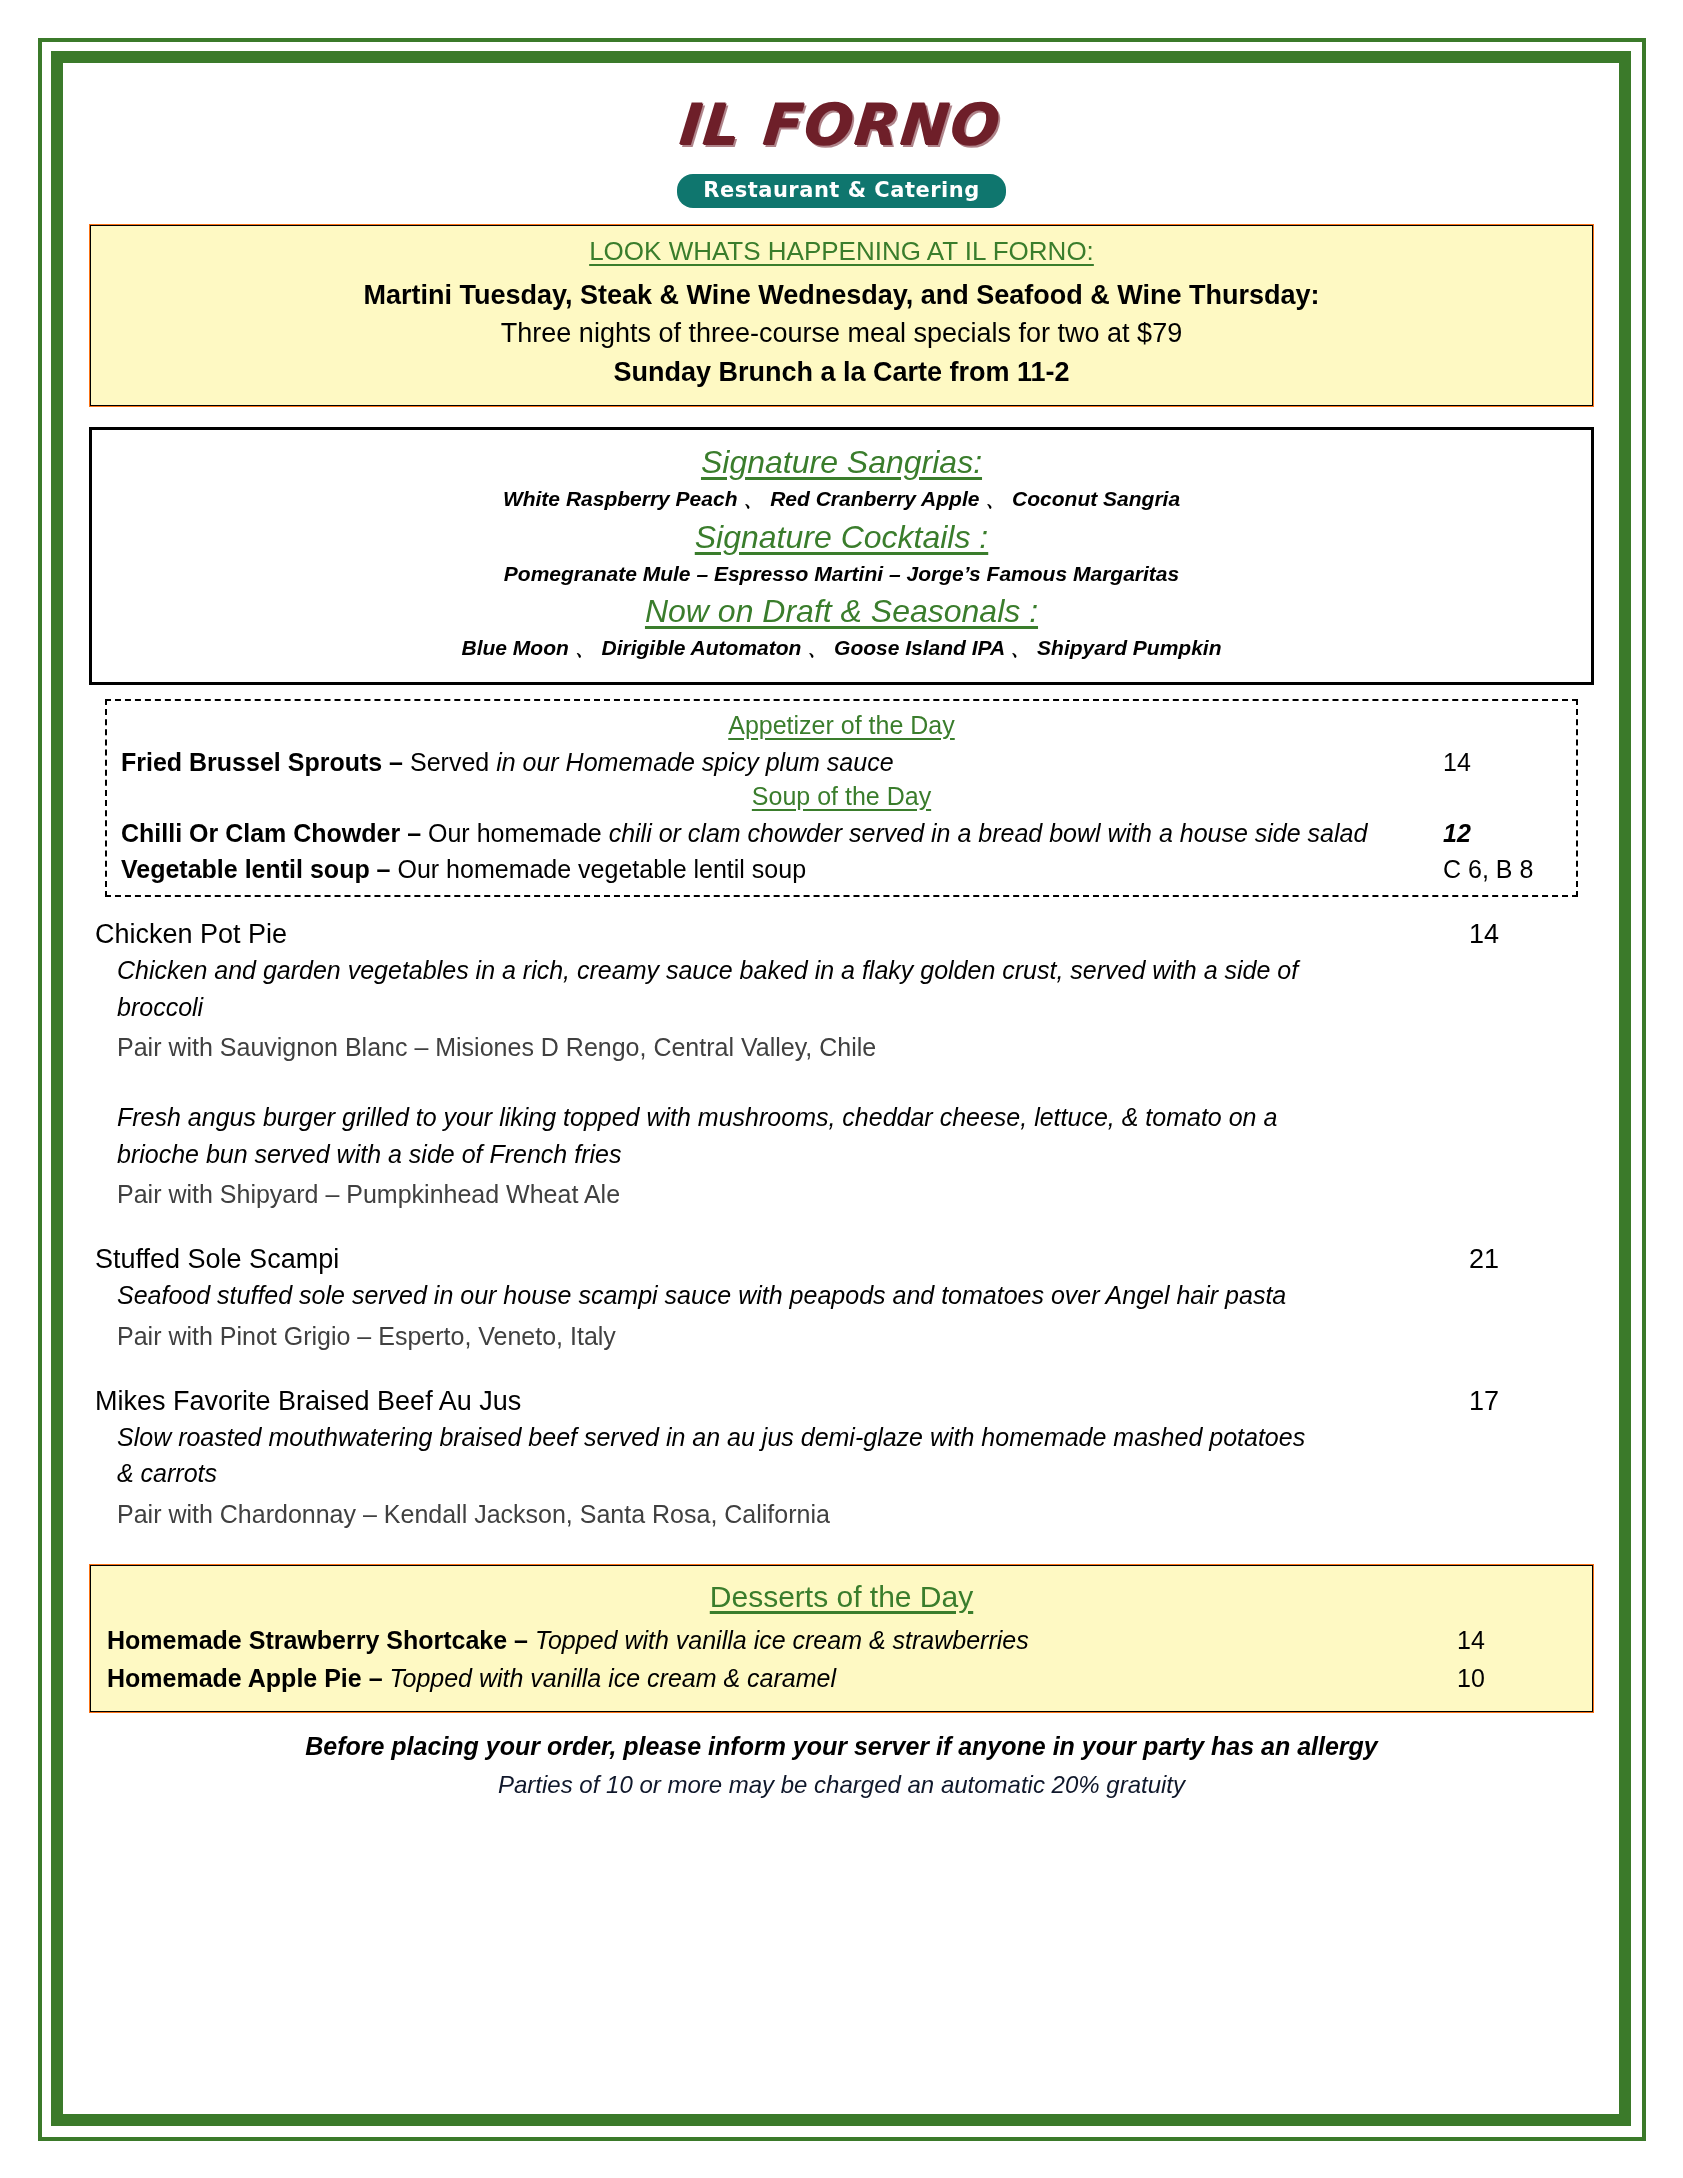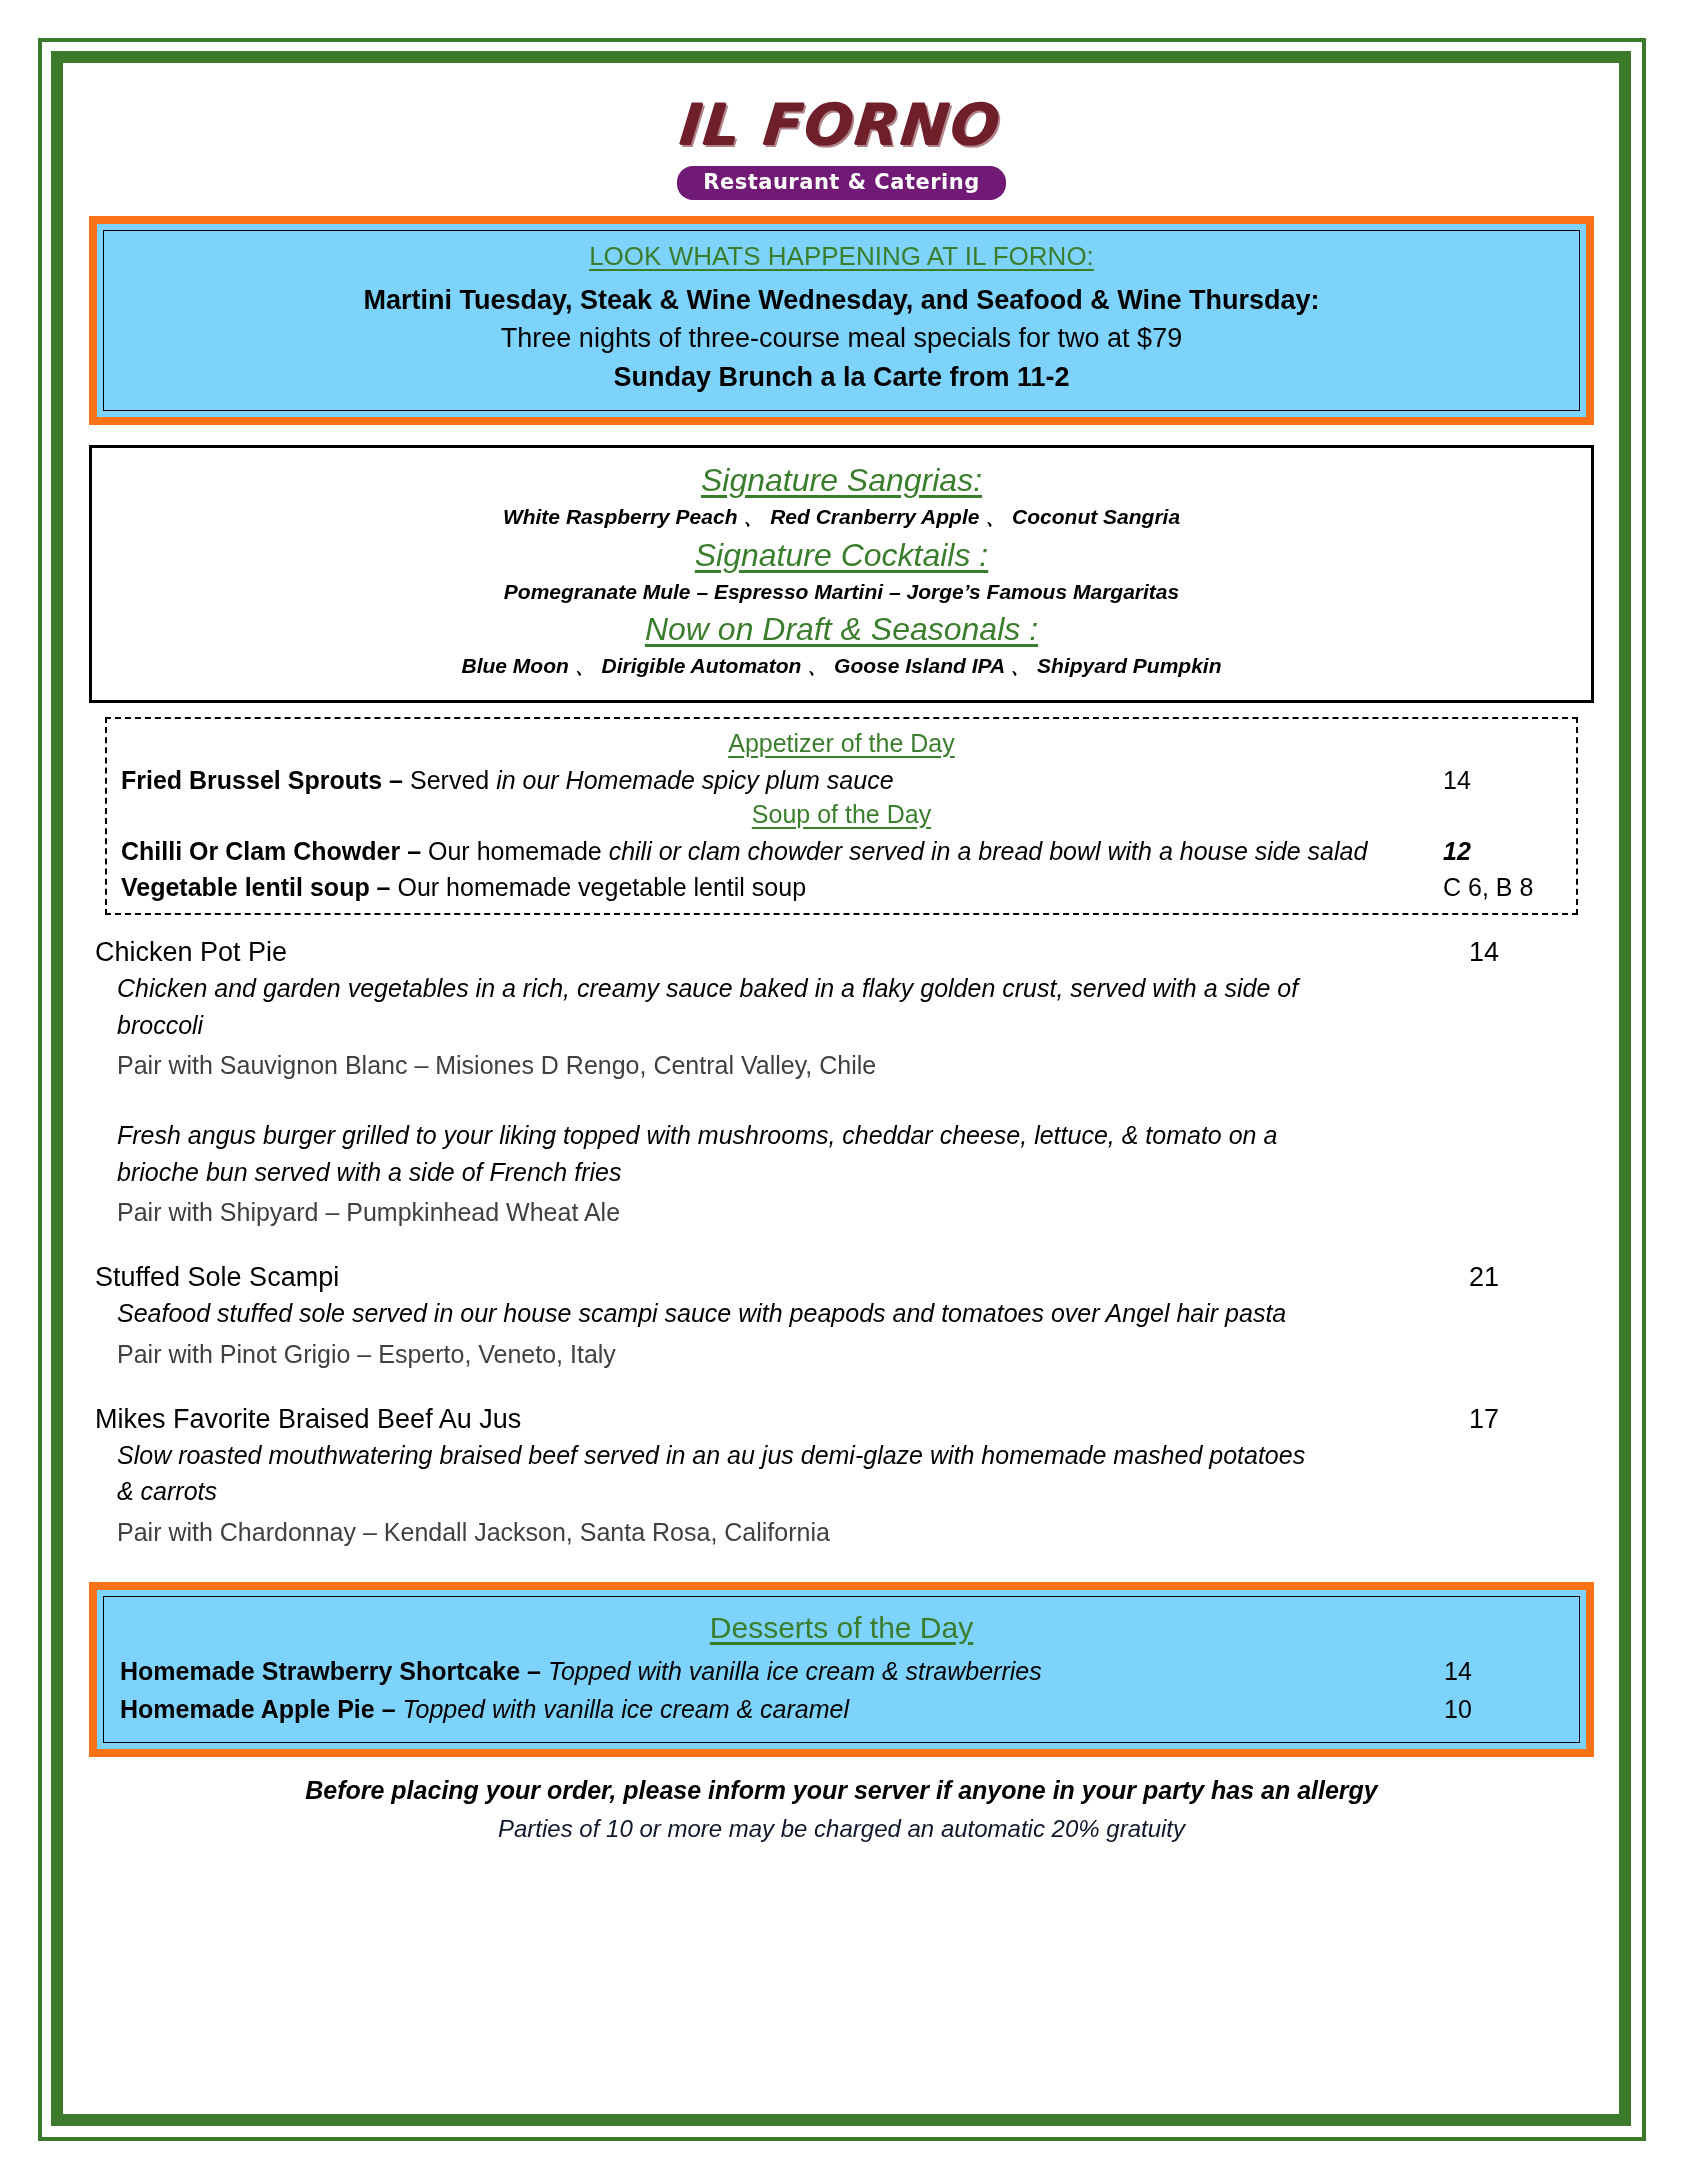--- a/index.html
+++ b/index.html
@@ -64,38 +64,38 @@
     text-shadow:
       2px 2px 0 rgba(110,31,41,0.55),
       -1px -1px 0 #6e1f29;
     line-height: 1.0;
     margin: 0;
     transform: skewX(-6deg);
     display: inline-block;
   }
   .logo-banner {
     display: inline-block;
-    margin-top: 12px;
-    background: #701a75;
+    margin-top: 20px;
+    background: #0f766e;
     color: #ffffff;
     font-family: "DejaVu Sans", sans-serif;
     font-weight: bold;
     font-size: 21px;
     letter-spacing: 0.5px;
     padding: 5px 26px 6px 26px;
     border-radius: 16px;
     line-height: 1.1;
   }
 
   
   .box-double {
-    border: 8px solid #f97316;
-    box-sizing: border-box;
-    background: #7dd3fc;
-    padding: 6px;
+    border: 1px solid #f97316;
+    box-sizing: border-box;
+    background: #fef9c3;
+    padding: 0;
   }
   .box-double-inner {
     border: 1.5px solid #000000;
     box-sizing: border-box;
     padding: 10px 16px 14px 16px;
   }
 
   .heading-green {
     color: #3a7d2c;
     text-decoration: underline;

